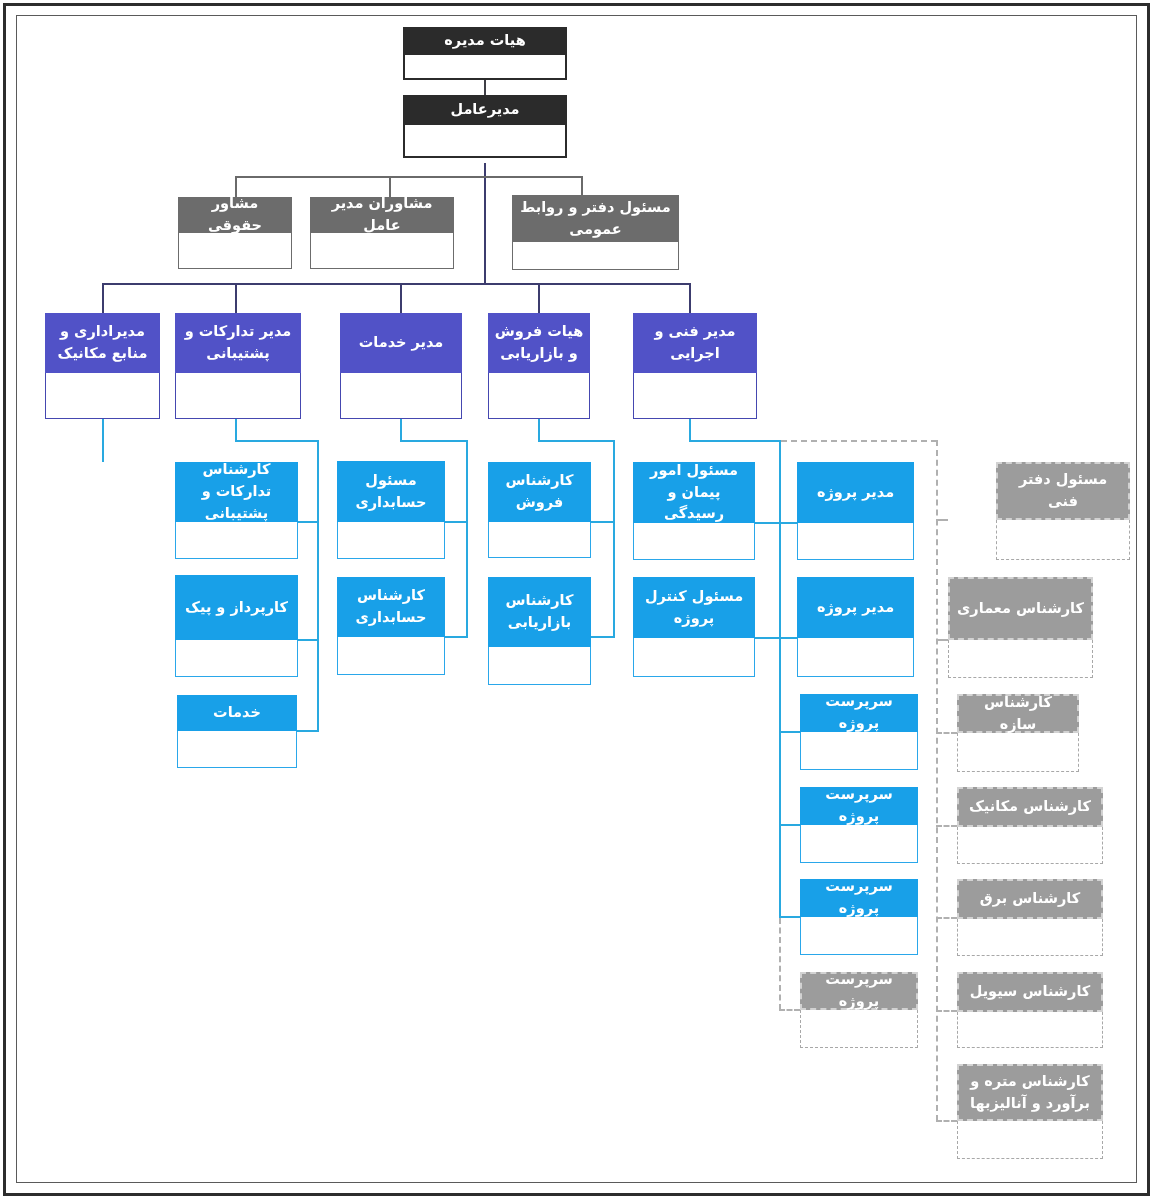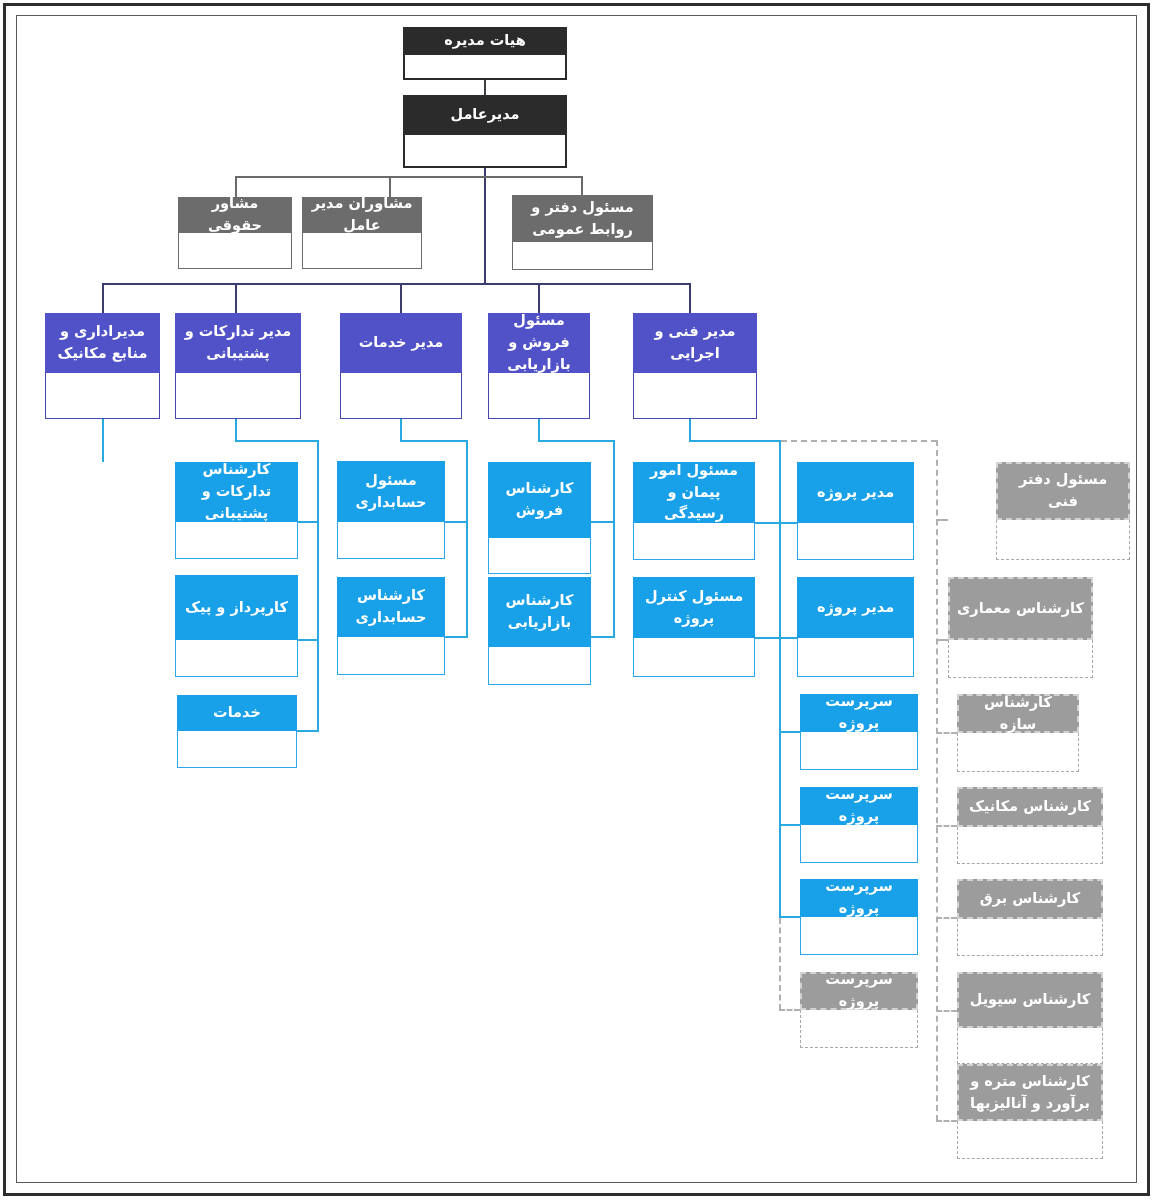--- a/index.html
+++ b/index.html
@@ -91,68 +91,68 @@
   <i class="hdash" style="left:936px;top:825px;width:21px"></i>
   <i class="hdash" style="left:936px;top:917px;width:21px"></i>
   <i class="hdash" style="left:936px;top:1010px;width:21px"></i>
   <i class="hdash" style="left:936px;top:1120px;width:21px"></i>
 
   <div class="box dark" style="left:403px;top:27px;width:164px">
     <div class="hd" style="height:28px">هیات مدیره</div>
     <div class="bd" style="height:25px"></div>
   </div>
   <div class="box dark" style="left:403px;top:95px;width:164px">
-    <div class="hd" style="height:40px">مدیرعامل</div>
+    <div class="hd" style="height:30px">مدیرعامل</div>
     <div class="bd" style="height:33px"></div>
   </div>
 
   <div class="box graybox" style="left:178px;top:197px;width:114px">
     <div class="hd" style="height:36px">مشاور حقوقی</div>
     <div class="bd" style="height:36px"></div>
   </div>
-  <div class="box graybox" style="left:302px;top:197px;width:120px">
+  <div class="box graybox" style="left:310px;top:197px;width:144px">
     <div class="hd" style="height:36px">مشاوران مدیر عامل</div>
     <div class="bd" style="height:36px"></div>
   </div>
-  <div class="box graybox" style="left:512px;top:195px;width:141px">
+  <div class="box graybox" style="left:512px;top:195px;width:167px">
     <div class="hd" style="height:47px">مسئول دفتر و روابط عمومی</div>
     <div class="bd" style="height:28px"></div>
   </div>
 
   <div class="box purple" style="left:45px;top:313px;width:115px">
     <div class="hd" style="height:60px">مدیراداری و منابع مکانیک</div>
     <div class="bd" style="height:46px"></div>
   </div>
   <div class="box purple" style="left:175px;top:313px;width:126px">
     <div class="hd" style="height:60px">مدیر تدارکات و پشتیبانی</div>
     <div class="bd" style="height:46px"></div>
   </div>
   <div class="box purple" style="left:340px;top:313px;width:122px">
     <div class="hd" style="height:60px">مدیر خدمات</div>
     <div class="bd" style="height:46px"></div>
   </div>
   <div class="box purple" style="left:488px;top:313px;width:102px">
-    <div class="hd" style="height:60px">مسئول فروش و بازاریابی</div>
+    <div class="hd" style="height:60px">هیات فروش و بازاریابی</div>
     <div class="bd" style="height:46px"></div>
   </div>
   <div class="box purple" style="left:633px;top:313px;width:124px">
     <div class="hd" style="height:60px">مدیر فنی و اجرایی</div>
     <div class="bd" style="height:46px"></div>
   </div>
 
   <div class="box blue" style="left:175px;top:462px;width:123px">
     <div class="hd" style="height:60px">کارشناس تدارکات و پشتیبانی</div>
     <div class="bd" style="height:37px"></div>
   </div>
   <div class="box blue" style="left:337px;top:461px;width:108px">
     <div class="hd" style="height:61px">مسئول حسابداری</div>
     <div class="bd" style="height:37px"></div>
   </div>
   <div class="box blue" style="left:488px;top:462px;width:103px">
-    <div class="hd" style="height:76px">کارشناس فروش</div>
+    <div class="hd" style="height:60px">کارشناس فروش</div>
     <div class="bd" style="height:36px"></div>
   </div>
   <div class="box blue" style="left:633px;top:462px;width:122px">
     <div class="hd" style="height:61px">مسئول امور پیمان و رسیدگی</div>
     <div class="bd" style="height:37px"></div>
   </div>
   <div class="box blue" style="left:797px;top:462px;width:117px">
     <div class="hd" style="height:61px">مدیر پروژه</div>
     <div class="bd" style="height:37px"></div>
   </div>
@@ -215,21 +215,21 @@
   <div class="box grayd" style="left:957px;top:879px;width:146px">
     <div class="hd" style="height:40px">کارشناس برق</div>
     <div class="bd" style="height:37px"></div>
   </div>
 
   <div class="box grayd" style="left:800px;top:972px;width:118px">
     <div class="hd" style="height:38px">سرپرست پروژه</div>
     <div class="bd" style="height:38px"></div>
   </div>
   <div class="box grayd" style="left:957px;top:972px;width:146px">
-    <div class="hd" style="height:56px">کارشناس سیویل</div>
+    <div class="hd" style="height:40px">کارشناس سیویل</div>
     <div class="bd" style="height:36px"></div>
   </div>
 
   <div class="box grayd" style="left:957px;top:1064px;width:146px">
     <div class="hd" style="height:57px">کارشناس متره و برآورد و آنالیزبها</div>
     <div class="bd" style="height:38px"></div>
   </div>
 </div>
 
 </body></html>

